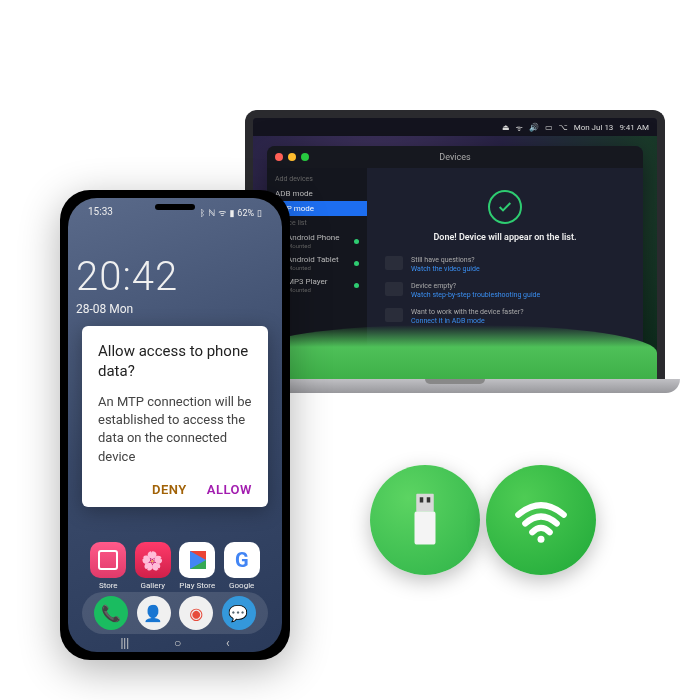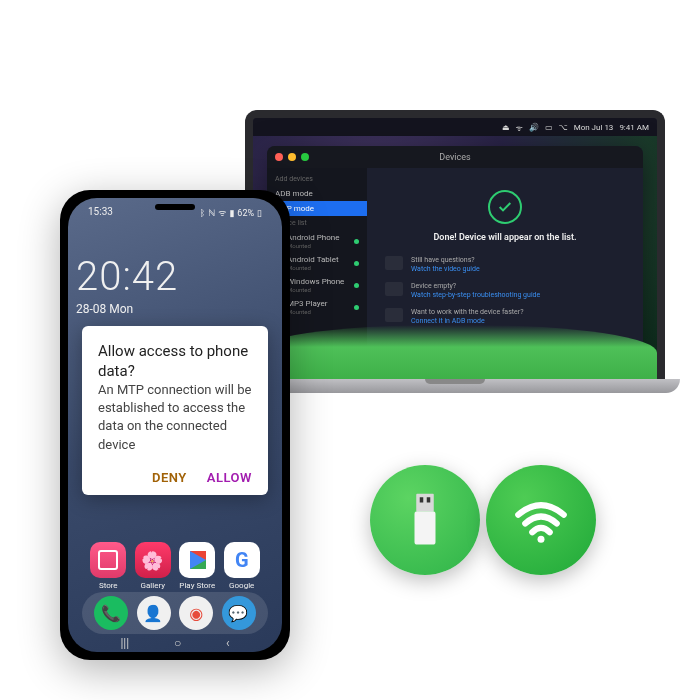--- a/index.html
+++ b/index.html
@@ -46,21 +46,21 @@
 
 .phone{position:absolute;left:60px;top:190px;width:230px;height:470px;background:#000;border-radius:30px;padding:8px;box-shadow:0 10px 40px rgba(0,0,0,0.3)}
 .phone-screen{width:100%;height:100%;background:linear-gradient(160deg,#5a6a8a 0%,#3a4a6a 50%,#2a3a5a 100%);border-radius:29px;position:relative;overflow:hidden}
 .notch{position:absolute;top:6px;left:50%;transform:translateX(-50%);width:40px;height:6px;background:#000;border-radius:10px}
 .statusbar{position:absolute;top:8px;left:0;right:0;display:flex;justify-content:space-between;padding:0 20px;font-size:10px;color:#eee}
 .statusbar .right{display:flex;gap:3px;align-items:center;font-size:9px}
 .lock{position:absolute;top:55px;left:8px;right:0;color:#f0f0f0}
 .lock .time{font-size:40px;font-weight:300;letter-spacing:1px}
 .lock .date{font-size:12px;margin-top:2px}
 .dialog{position:absolute;top:128px;left:14px;right:14px;background:#fff;border-radius:6px;padding:16px 16px 10px;box-shadow:0 4px 20px rgba(0,0,0,0.3)}
-.dialog .dtitle{font-size:15px;color:#222;margin-bottom:0;line-height:1.3}
+.dialog .dtitle{font-size:15px;color:#222;margin-bottom:12px;line-height:1.3}
 .dialog .dbody{font-size:13px;color:#444;line-height:1.4;margin-bottom:16px}
 .dialog .dactions{display:flex;justify-content:flex-end;gap:20px}
 .dialog .dactions span{font-size:13px;font-weight:600;letter-spacing:0.5px}
 .deny{color:#a16207}.allow{color:#a21caf}
 .apps{position:absolute;bottom:62px;left:0;right:0;display:flex;justify-content:space-around;padding:0 18px}
 .app{display:flex;flex-direction:column;align-items:center;gap:3px}
 .app .ai{width:36px;height:36px;border-radius:10px}
 .app .al{font-size:8px;color:#eee}
 .ai.store{background:linear-gradient(#ff5a8a,#e03a6a);position:relative}
 .ai.store::after{content:"";position:absolute;inset:8px;border:2px solid #fff;border-radius:3px}
@@ -123,25 +123,20 @@
                 <span><span>Android Phone</span><span class="sub">Mounted</span></span>
                 <span class="dot"></span>
               </div>
             <div class="item">
                 <span class="ph"></span>
                 <span><span>Android Tablet</span><span class="sub">Mounted</span></span>
                 <span class="dot"></span>
               </div>
             <div class="item">
                 <span class="ph"></span>
-                <span><span>Windows Phone</span><span class="sub">Mounted</span></span>
-                <span class="dot"></span>
-              </div>
-            <div class="item">
-                <span class="ph"></span>
                 <span><span>MP3 Player</span><span class="sub">Mounted</span></span>
                 <span class="dot"></span>
               </div>
           </div>
           <div class="main">
             <div class="check">
               <svg viewBox="0 0 24 24" fill="none" stroke="#2ecc71" stroke-width="3">
                   <polyline points="4,12 9,17 20,6"></polyline>
                 </svg>
             </div>

